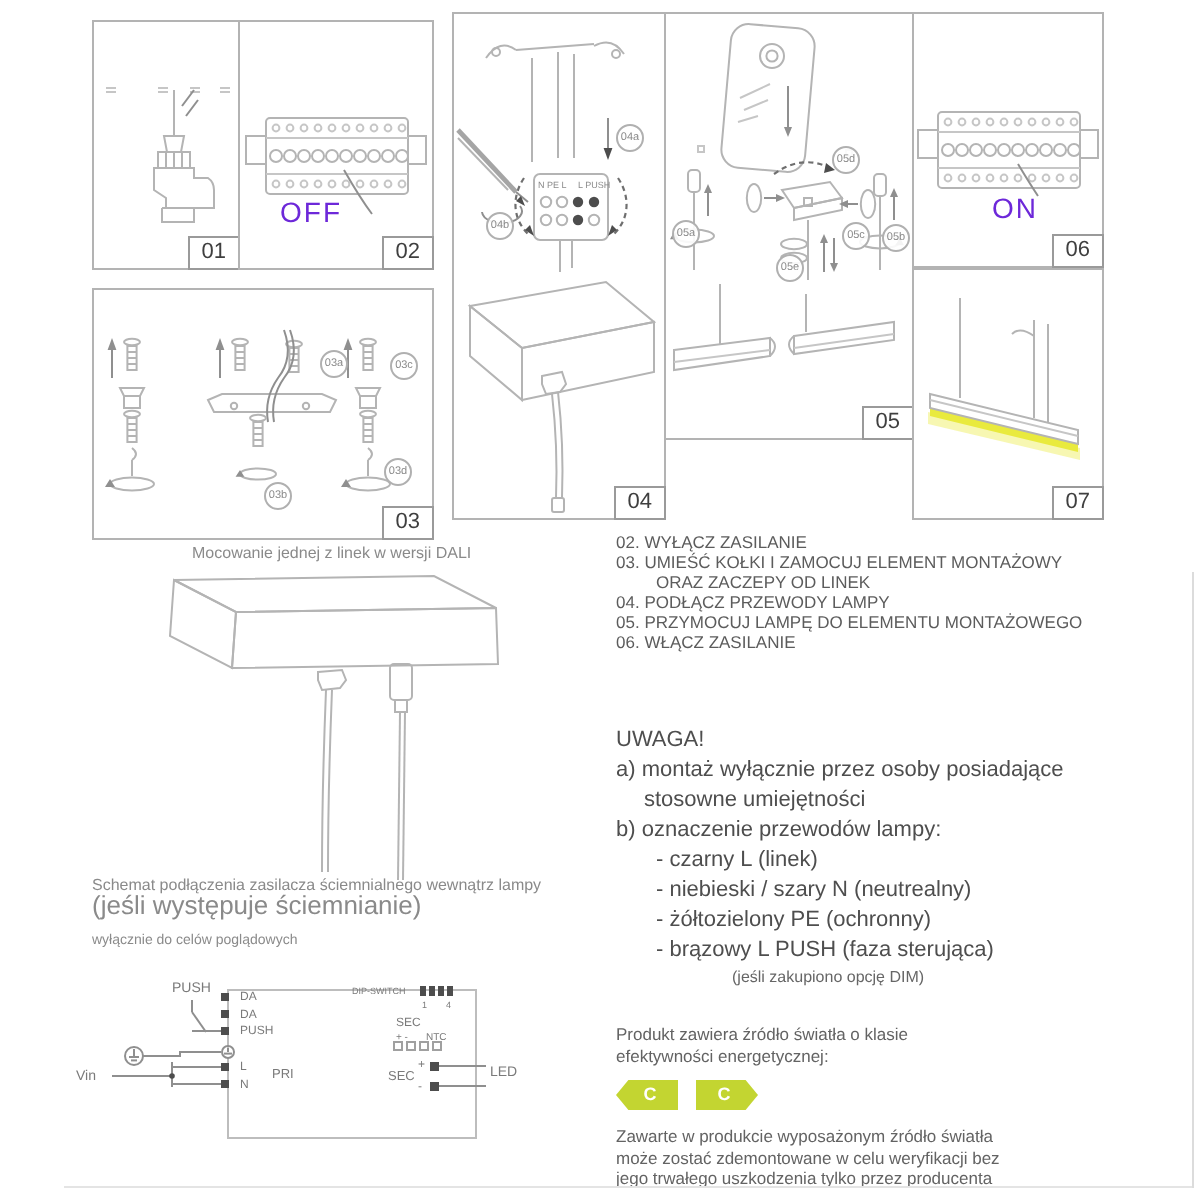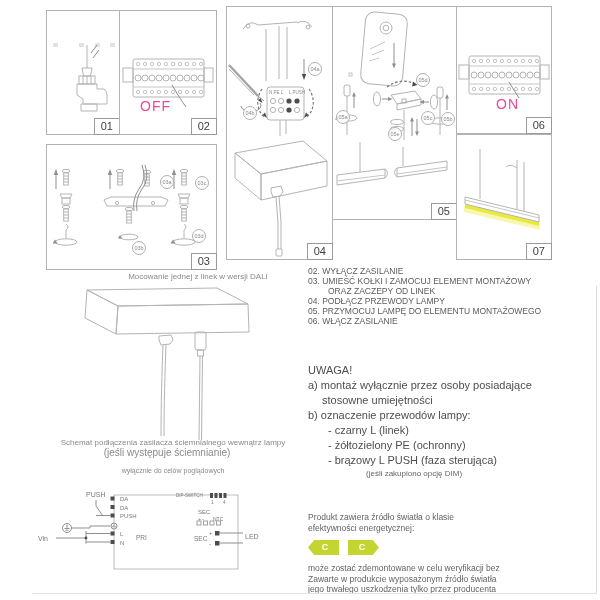--- a/index.html
+++ b/index.html
@@ -1,33 +1,33 @@
 <!DOCTYPE html>
 <html><head>
 <meta charset="utf-8">
 <style>
   html,body{margin:0;padding:0;}
   body{width:600px;height:600px;background:#ffffff;font-family:"Liberation Sans",sans-serif;position:relative;overflow:hidden;}
   .page{position:absolute;left:0;top:0;width:600px;height:600px;background:#fff;}
   .panel{position:absolute;border:1px solid #b3b3b3;box-sizing:border-box;background:#fff;}
   .numbox{position:absolute;right:-1px;bottom:-1px;border:1px solid #9a9a9a;background:#fff;
           font-size:11px;color:#3f3f3f;padding:1px 6px 2px;line-height:12px;}
-  .powlab{position:absolute;font-size:14px;letter-spacing:1px;color:#ec4899;line-height:14px;}
+  .powlab{position:absolute;font-size:14px;letter-spacing:1px;color:#6d28d9;line-height:14px;}
   .co{position:absolute;width:14px;height:14px;border:1px solid #b0b0b0;border-radius:50%;
       background:rgba(255,255,255,.9);font-size:5.5px;color:#8a8a8a;display:flex;
       align-items:center;justify-content:center;box-sizing:border-box;}
   .tinytxt{position:absolute;font-size:4.5px;color:#8a8a8a;line-height:5px;white-space:nowrap;}
   svg{display:block;}
   .ln{stroke:#b4b4b4;fill:none;stroke-width:1;}
   .ln2{stroke:#c6c6c6;fill:none;stroke-width:1;}
   .dk{stroke:#8f8f8f;fill:none;stroke-width:1;}
   .dsh{stroke:#6f6f6f;fill:none;stroke-width:1.1;stroke-dasharray:2.6 2;}
   .fl{fill:#8f8f8f;stroke:none;}
   .fld{fill:#4d4d4d;stroke:none;}
-  .caption{position:absolute;font-size:8px;color:#8a8a8a;text-align:center;line-height:10px;}
+  .caption{position:absolute;font-size:8px;color:#8a8a8a;text-align:left;line-height:10px;}
   .steps{position:absolute;left:308px;top:266px;width:278px;font-size:8.5px;color:#5c5c5c;line-height:10px;}
   .step{white-space:nowrap;}
   .cont{margin-left:20px;white-space:nowrap;}
   .warn{position:absolute;left:308px;top:363px;width:258px;font-size:11px;color:#4e4e4e;line-height:15px;}
   .warn .hang{padding-left:14px;text-indent:-14px;}
   .warn .wire{margin-left:20px;}
   .warn .dim{margin-left:58px;font-size:8px;color:#666;line-height:12px;}
   .energy{position:absolute;left:308px;top:512px;width:270px;font-size:8.5px;color:#636363;line-height:10.5px;}
   .badges{margin:7px 0 8px 0;height:15px;display:flex;gap:9px;}
   .badge{width:31px;height:15px;color:#fff;font-size:9px;font-weight:bold;
@@ -348,21 +348,21 @@
       <path class="ln" d="M72,36 L202,34 L203,62 L70,64 Z"></path>
       <path class="ln" d="M113,66 l12,-1 l2,5 l-3,4 l-9,1 l-2,-5 z"></path>
       <path class="ln" d="M117,75 C116,100 115,135 115,166"></path>
       <path class="ln" d="M120,75 C119,100 118,135 118,166"></path>
       <rect class="ln" x="149" y="62" width="11" height="18" rx="2"></rect>
       <rect class="ln" x="151.5" y="80" width="6" height="6"></rect>
       <line class="ln" x1="154" y1="86" x2="153" y2="170"></line>
       <line class="ln" x1="156.5" y1="86" x2="155.5" y2="170"></line>
     </svg>
     <div class="caption" style="left:0;right:0;top:168px">Schemat podłączenia zasilacza ściemnialnego wewnątrz lampy</div>
-    <div class="caption" style="left:0;right:12px;top:178px;font-size:10px">(jeśli występuje ściemnianie)</div>
+    <div class="caption" style="left:0;right:12px;top:178px;font-size:13px">(jeśli występuje ściemnianie)</div>
     <div class="caption" style="left:0;right:0;top:196px;font-size:7px">wyłącznie do celów poglądowych</div>
   </div>
 
   <div style="position:absolute;left:30px;top:487px;width:270px;height:100px">
     <svg width="270" height="100" viewBox="0 0 270 100" style="position:absolute;left:0;top:0">
       <rect x="84" y="8" width="124" height="74" fill="none" stroke="#bdbdbd" stroke-width="1"></rect>
       <rect class="fld" x="80.5" y="9.5" width="4" height="4"></rect>
       <rect class="fld" x="80.5" y="18" width="4" height="4"></rect>
       <rect class="fld" x="80.5" y="26.5" width="4" height="4"></rect>
       <circle cx="84" cy="39" r="3" fill="#fff" stroke="#8f8f8f"></circle>
@@ -423,32 +423,33 @@
     <div class="step"><span>04.</span> <span>PODŁĄCZ PRZEWODY LAMPY</span></div>
     <div class="step"><span>05.</span> <span>PRZYMOCUJ LAMPĘ DO ELEMENTU MONTAŻOWEGO</span></div>
     <div class="step"><span>06.</span> <span>WŁĄCZ ZASILANIE</span></div>
   </div>
 
   <div class="warn">
     <div>UWAGA!</div>
     <div class="hang">a) montaż wyłącznie przez osoby posiadające stosowne umiejętności</div>
     <div>b) oznaczenie przewodów lampy:</div>
     <div class="wire">- czarny L (linek)</div>
+    <div class="wire">- niebieski / szary N (neutrealny)</div>
     <div class="wire">- żółtozielony PE (ochronny)</div>
     <div class="wire">- brązowy L PUSH (faza sterująca)</div>
     <div class="dim">(jeśli zakupiono opcję DIM)</div>
   </div>
 
   <div class="energy">
     <div>Produkt zawiera źródło światła o klasie</div>
     <div>efektywności energetycznej:</div>
     <div class="badges">
       <span class="badge l" style="background: rgb(195, 213, 49);">C</span>
       <span class="badge r" style="background: rgb(195, 213, 49);">C</span>
     </div>
+    <div>Zawarte w produkcie wyposażonym źródło światła</div>
     <div>może zostać zdemontowane w celu weryfikacji bez</div>
-    <div>Zawarte w produkcie wyposażonym źródło światła</div>
     <div>jego trwałego uszkodzenia tylko przez producenta</div>
   </div>
 
   <div class="edge-v"></div>
   <div class="edge-h"></div>
 </div>
 
 </body></html>

